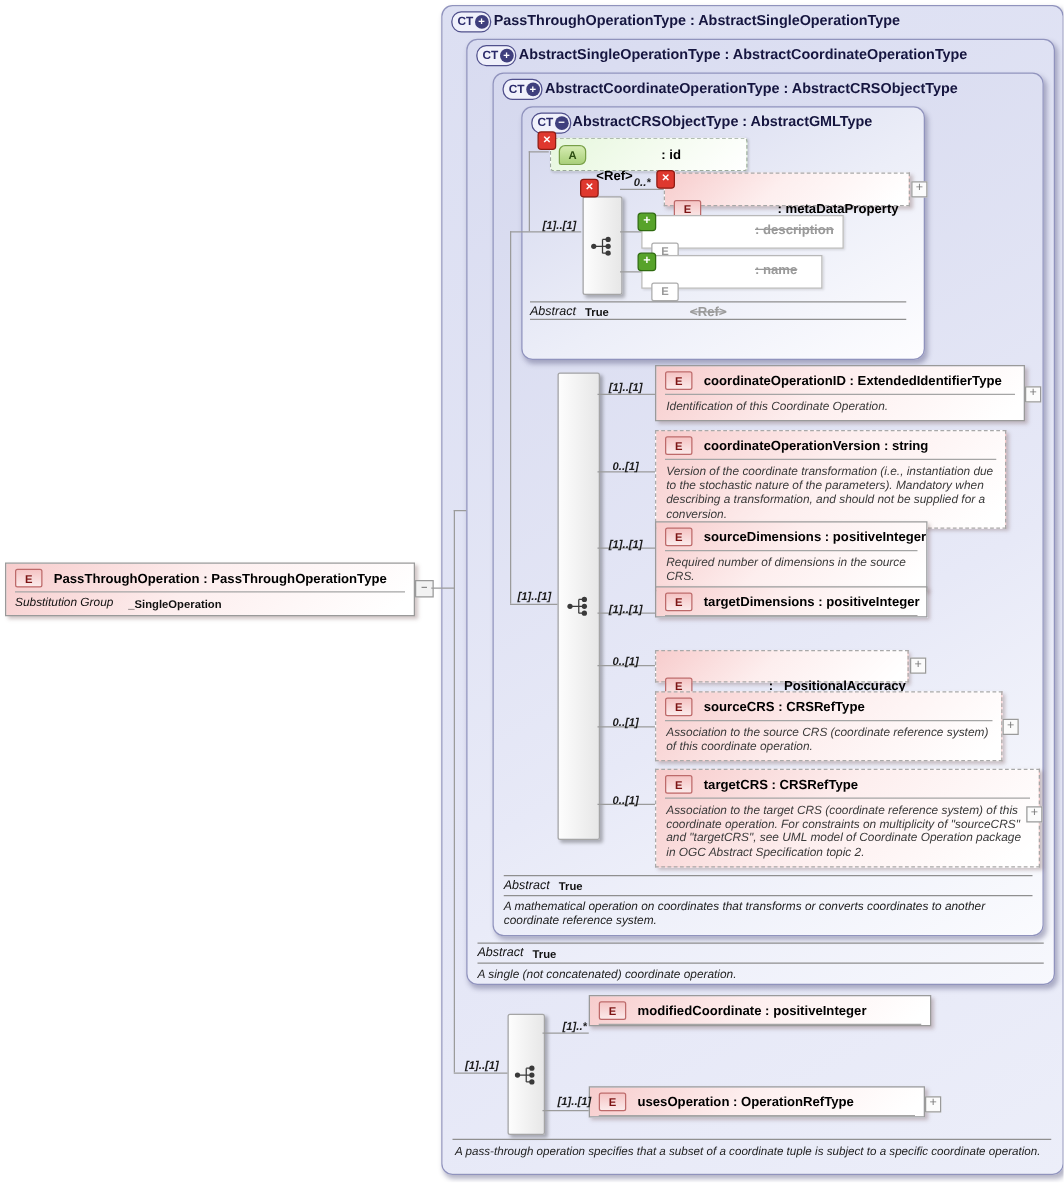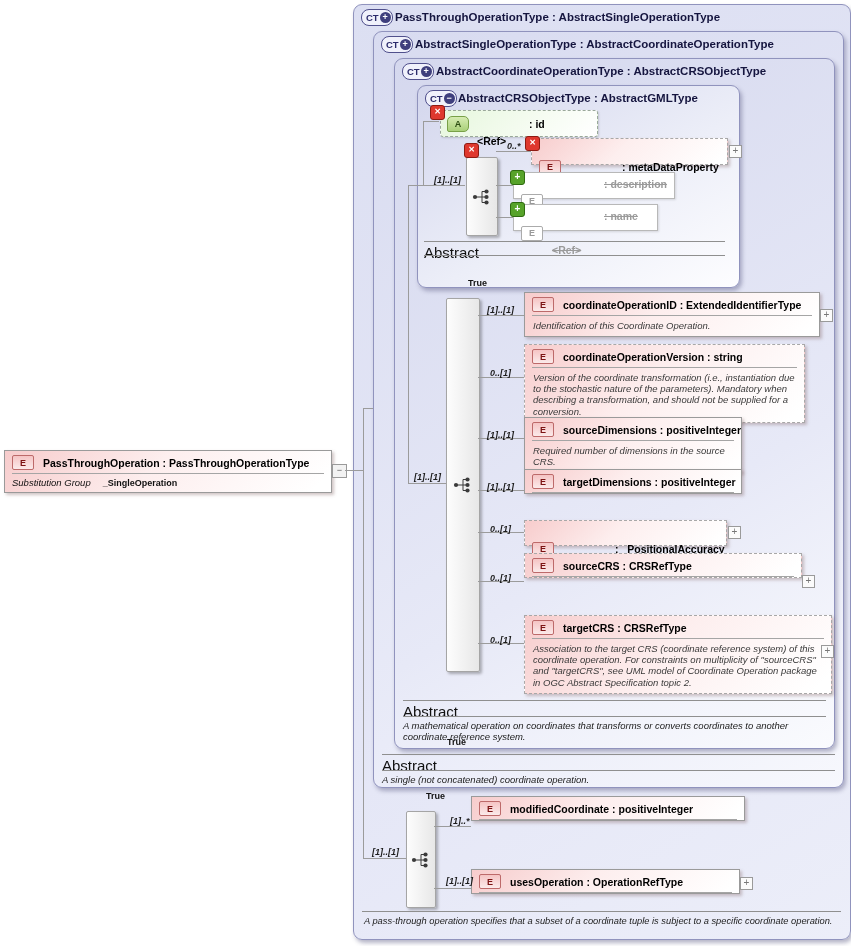--- a/index.html
+++ b/index.html
@@ -62,22 +62,22 @@
            color:#777;font-size:10px;line-height:9px;text-align:center;z-index:7;}
   .conn{position:absolute;width:13px;height:12px;border:1px solid #9a9a9a;background:#f2f2f2;
         color:#555;font-size:9px;line-height:10px;text-align:center;z-index:7;}
   
   .hline{position:absolute;height:1px;background:#9b9b9b;z-index:5;}
   .vline{position:absolute;width:1px;background:#9b9b9b;z-index:5;}
   .card{position:absolute;font-size:9px;font-style:italic;font-weight:bold;color:#1c1c1c;
         white-space:nowrap;z-index:6;}
   
   .rule{position:absolute;height:1px;background:#8f8f8f;}
-  .abl{position:absolute;font-size:15px;color:#111;white-space:nowrap;}
-  .abv{position:absolute;font-weight:bold;font-size:9px;color:#111;white-space:nowrap;margin-top:33px;}
+  .abl{position:absolute;font-style:italic;font-size:10px;color:#111;white-space:nowrap;}
+  .abv{position:absolute;font-weight:bold;font-size:9px;color:#111;white-space:nowrap;}
   .boxann{position:absolute;font-style:italic;font-size:9.5px;color:#222;line-height:1.18;}
   .foot{position:absolute;font-style:italic;font-size:9.3px;color:#222;white-space:nowrap;}
 </style>
 </head>
 <body>
 
 <div id="canvas">
 
   <div class="el" style="left:4px;top:450px;width:326px;">
     <div class="t">
@@ -244,20 +244,21 @@
         <span class="card" style="left:95px;top:465px;">0..[1]</span>
         <div class="el opt" style="left:129px;top:461px;width:201px;height:24px;">
           <div class="t" style="padding-top:5px;"><span class="eicon">E</span><span class="refgap">&lt;Ref&gt;</span><span>: _PositionalAccuracy</span></div>
         </div>
         <div class="plusbtn" style="left:333px;top:467px;">+</div>
 
         <span class="card" style="left:95px;top:514px;">0..[1]</span>
         <div class="el opt" style="left:129px;top:494px;width:276px;">
           <div class="t"><span class="eicon">E</span><span>sourceCRS</span><span> : CRSRefType</span></div>
           <div class="sep"></div>
+          <div class="ann">Association to the source CRS (coordinate reference system) of this coordinate operation.</div>
         </div>
         <div class="plusbtn" style="left:407px;top:516px;">+</div>
 
         <span class="card" style="left:95px;top:576px;">0..[1]</span>
         <div class="el opt" style="left:129px;top:556px;width:306px;">
           <div class="t"><span class="eicon">E</span><span>targetCRS</span><span> : CRSRefType</span></div>
           <div class="sep"></div>
           <div class="ann">Association to the target CRS (coordinate reference system) of this coordinate operation. For constraints on multiplicity of "sourceCRS" and "targetCRS", see UML model of Coordinate Operation package in OGC Abstract Specification topic 2.</div>
         </div>
         <div class="plusbtn" style="left:426px;top:586px;">+</div>

